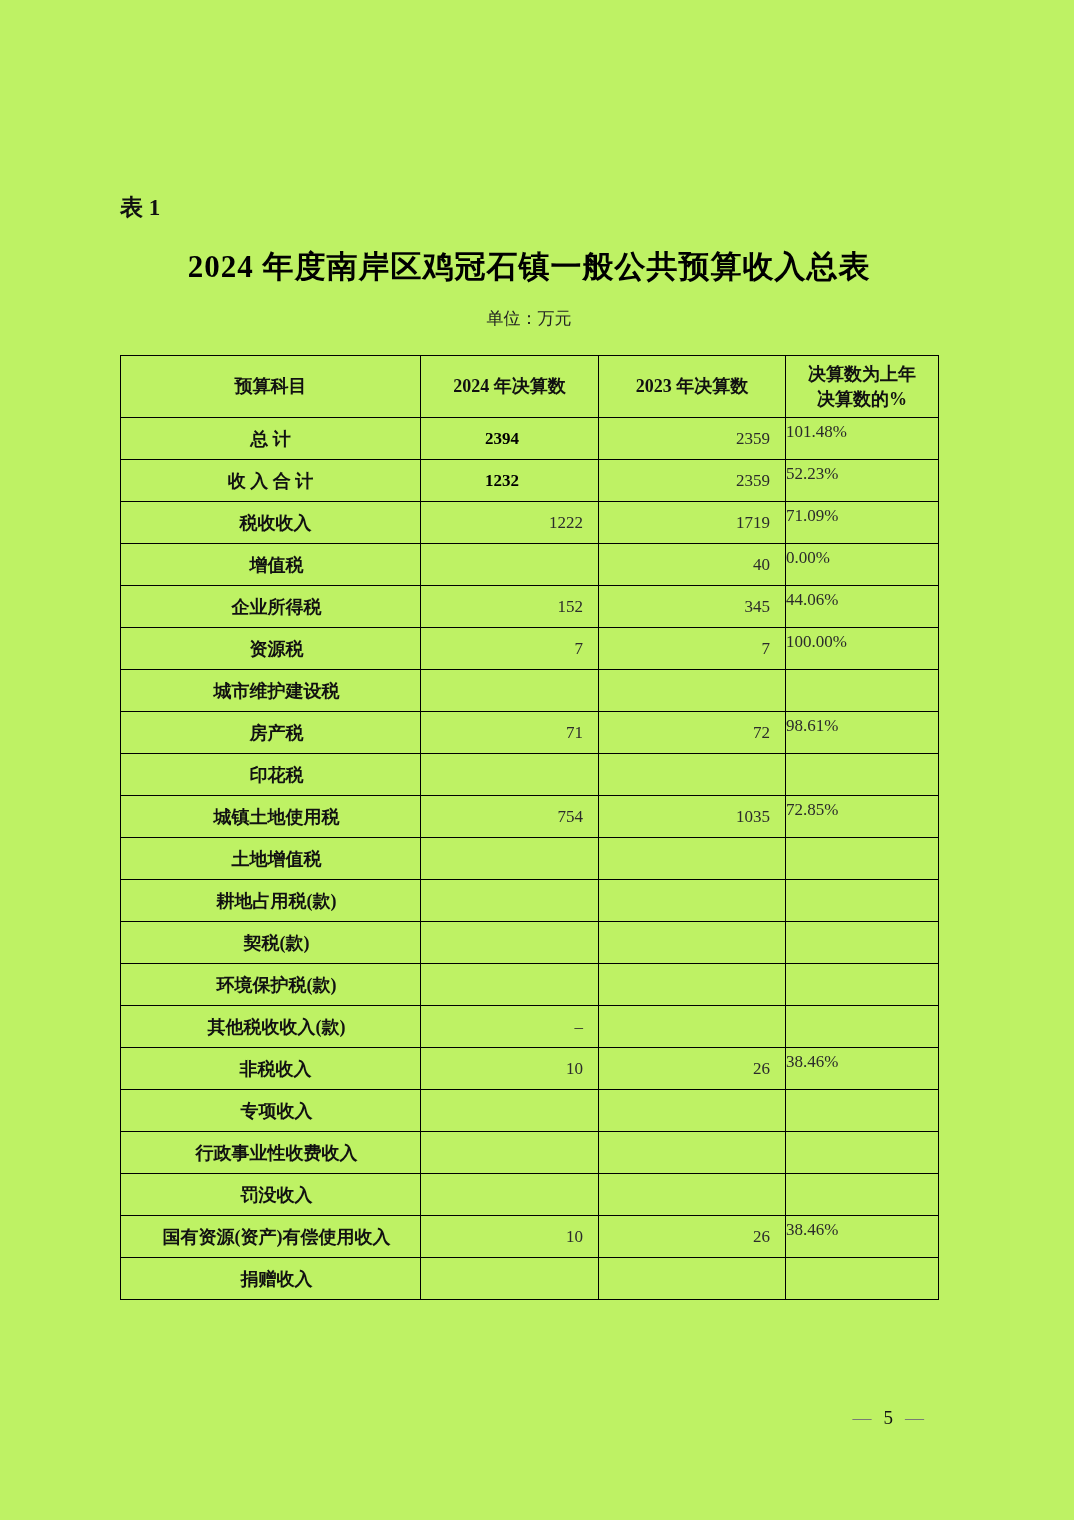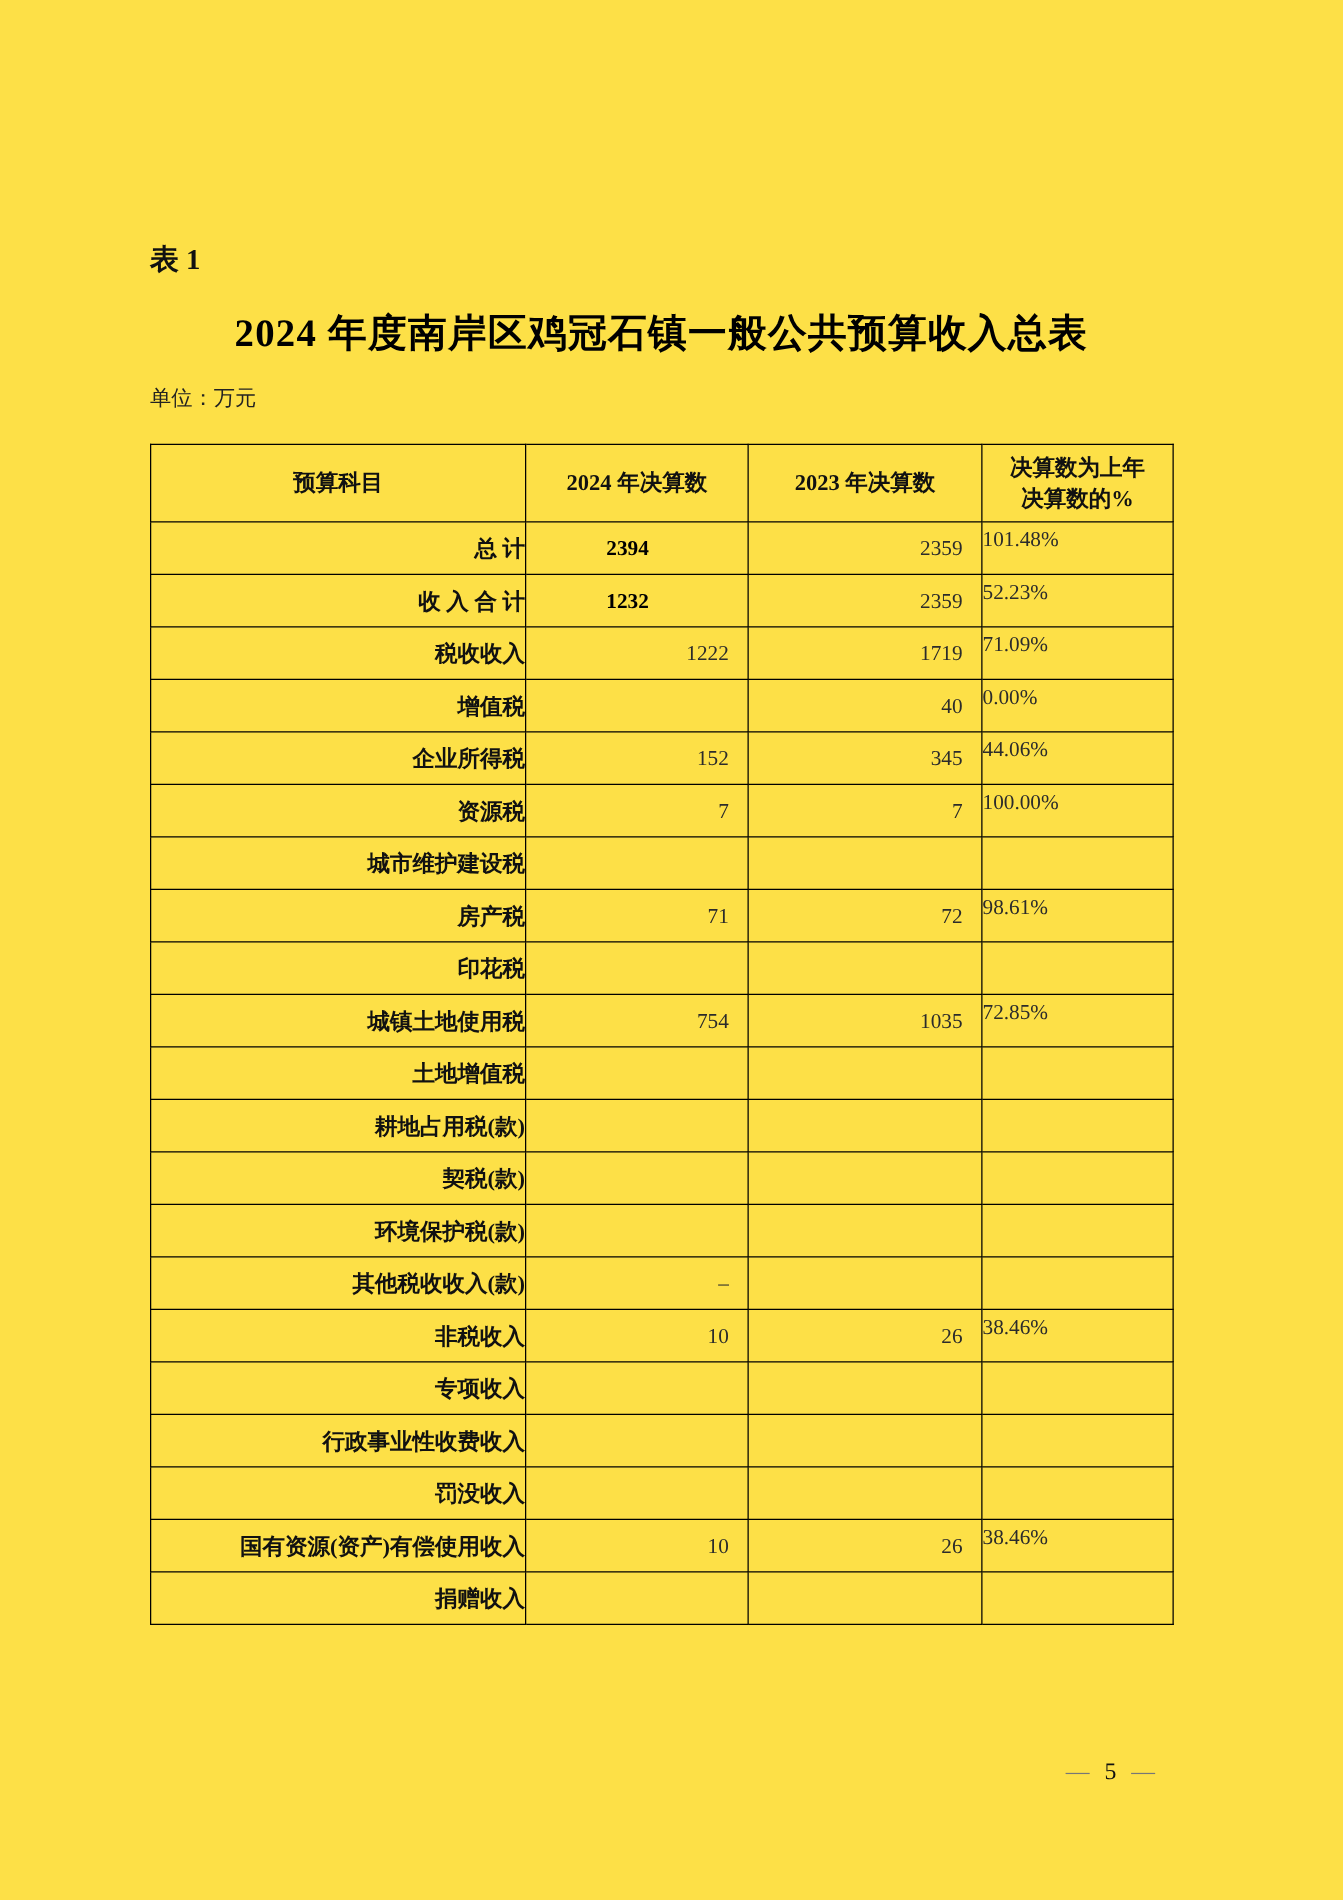--- a/index.html
+++ b/index.html
@@ -1,21 +1,21 @@
 <!DOCTYPE html>
 <html><head>
 <meta charset="utf-8">
 <style>
   * { margin: 0; padding: 0; box-sizing: border-box; }
   html, body { background: #ffffff; }
   .page {
     position: relative;
     width: 1074px;
     height: 1520px;
-    background: #fde047;
+    background: #bef264;
     font-family: "Liberation Serif", "DejaVu Serif", serif;
     color: #1a1a1a;
     overflow: hidden;
   }
   .table-label {
     position: absolute;
     left: 120px;
     top: 192px;
     font-size: 23px;
     font-weight: bold;
@@ -30,21 +30,21 @@
     font-size: 31px;
     font-weight: bold;
     letter-spacing: 1px;
     color: #000;
   }
   .unit-note {
     position: absolute;
     left: 120px;
     top: 307px;
     width: 818px;
-    text-align: left;
+    text-align: center;
     font-size: 17px;
     color: #222;
   }
   table.budget-table {
     position: absolute;
     left: 120px;
     top: 355px;
     width: 818px;
     border-collapse: collapse;
     table-layout: fixed;
@@ -64,21 +64,21 @@
     font-weight: 600;
     text-align: center;
     vertical-align: middle;
     line-height: 1.35;
     color: #111;
   }
   .budget-table tbody td { height: 42px; }
   td.cell-label {
     font-size: 18px;
     font-weight: 600;
-    text-align: right;
+    text-align: center;
     vertical-align: middle;
     padding-left: 10px;
     color: #111;
   }
   tr.level1 td.cell-label { padding-left: 12px; }
   tr.total td.cell-label {
     padding-left: 0;
     font-weight: bold;
   }
   td.cell-num {

